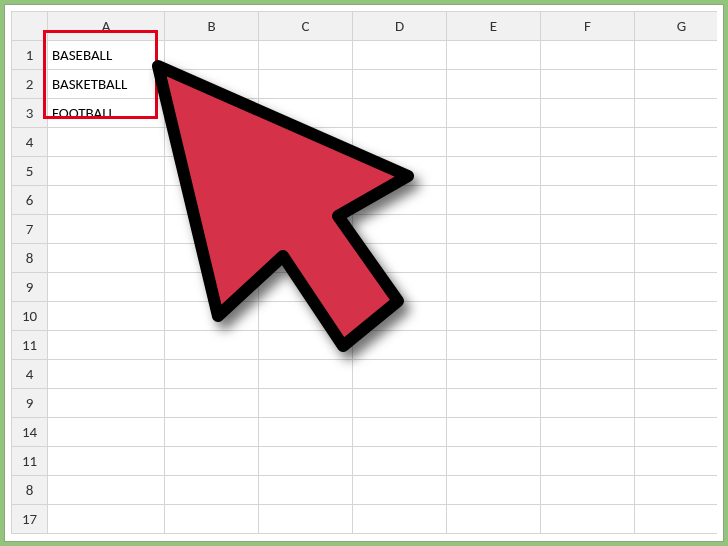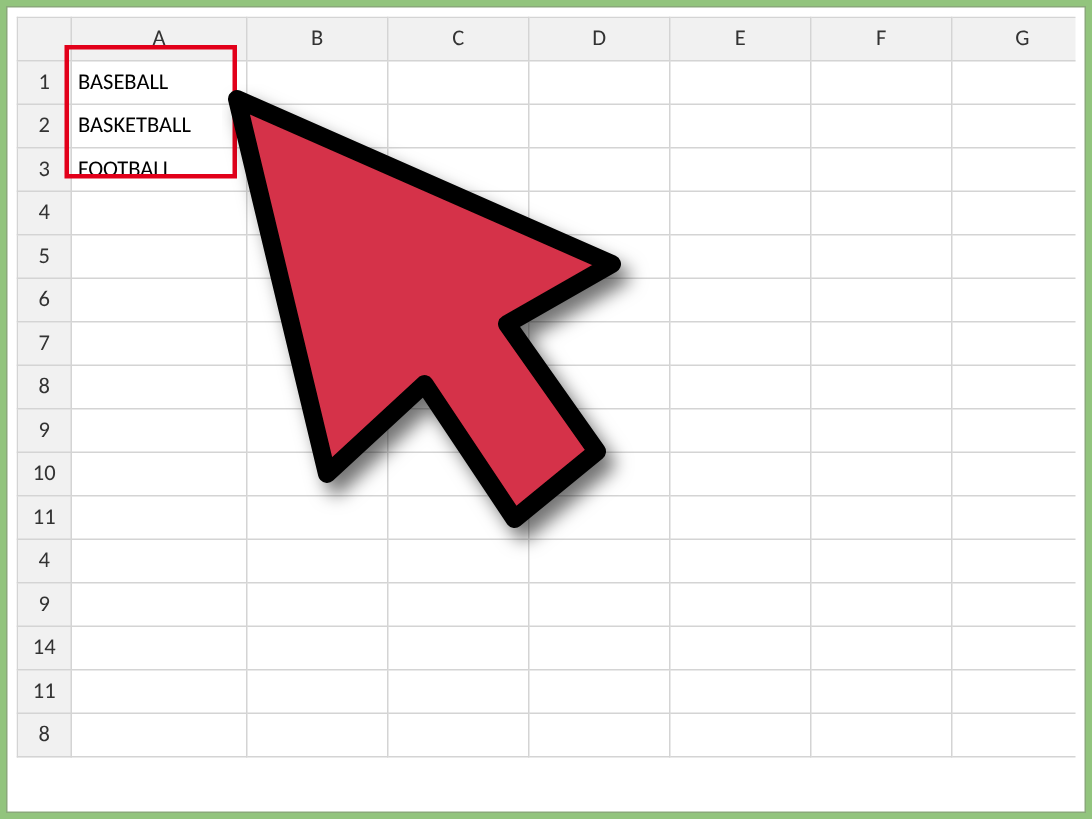--- a/index.html
+++ b/index.html
@@ -251,20 +251,30 @@
         <td class="cell"></td>
             <td class="cell"></td>
             <td class="cell"></td>
             <td class="cell"></td>
             <td class="cell"></td>
             <td class="cell"></td>
             <td class="cell"></td>
       </tr>
       <tr>
         <th class="row-header">8</th>
+        <td class="cell"></td>
+            <td class="cell"></td>
+            <td class="cell"></td>
+            <td class="cell"></td>
+            <td class="cell"></td>
+            <td class="cell"></td>
+            <td class="cell"></td>
+      </tr>
+      <tr>
+        <th class="row-header">17</th>
         <td class="cell"></td>
             <td class="cell"></td>
             <td class="cell"></td>
             <td class="cell"></td>
             <td class="cell"></td>
             <td class="cell"></td>
             <td class="cell"></td>
       </tr>
     </tbody>
       </table>

